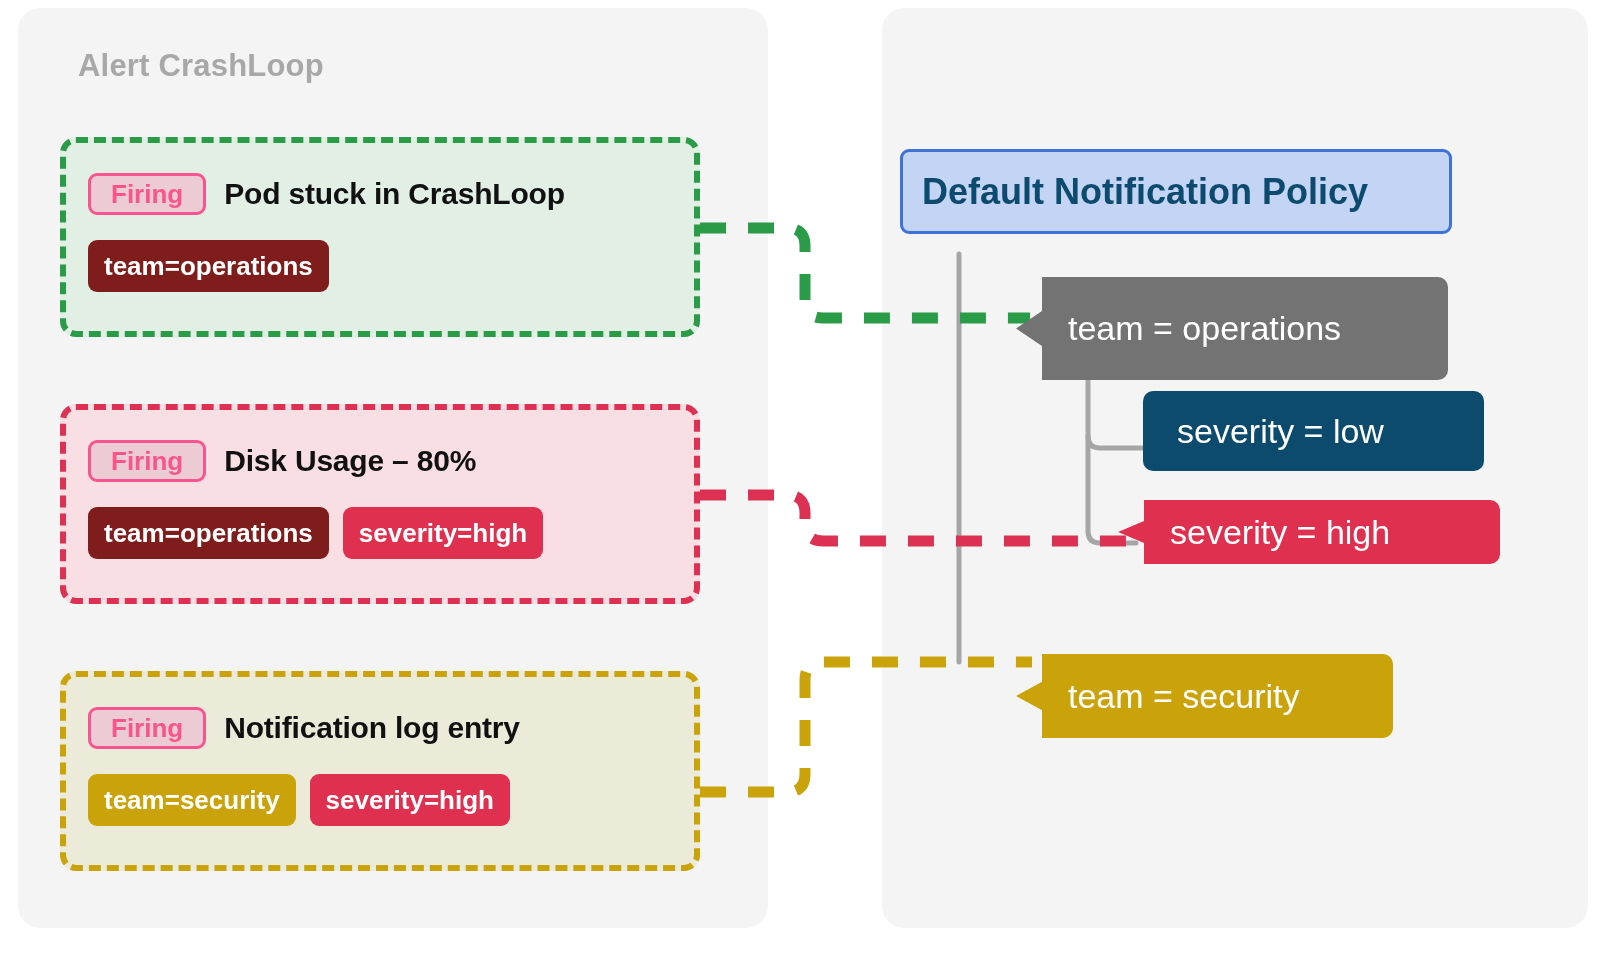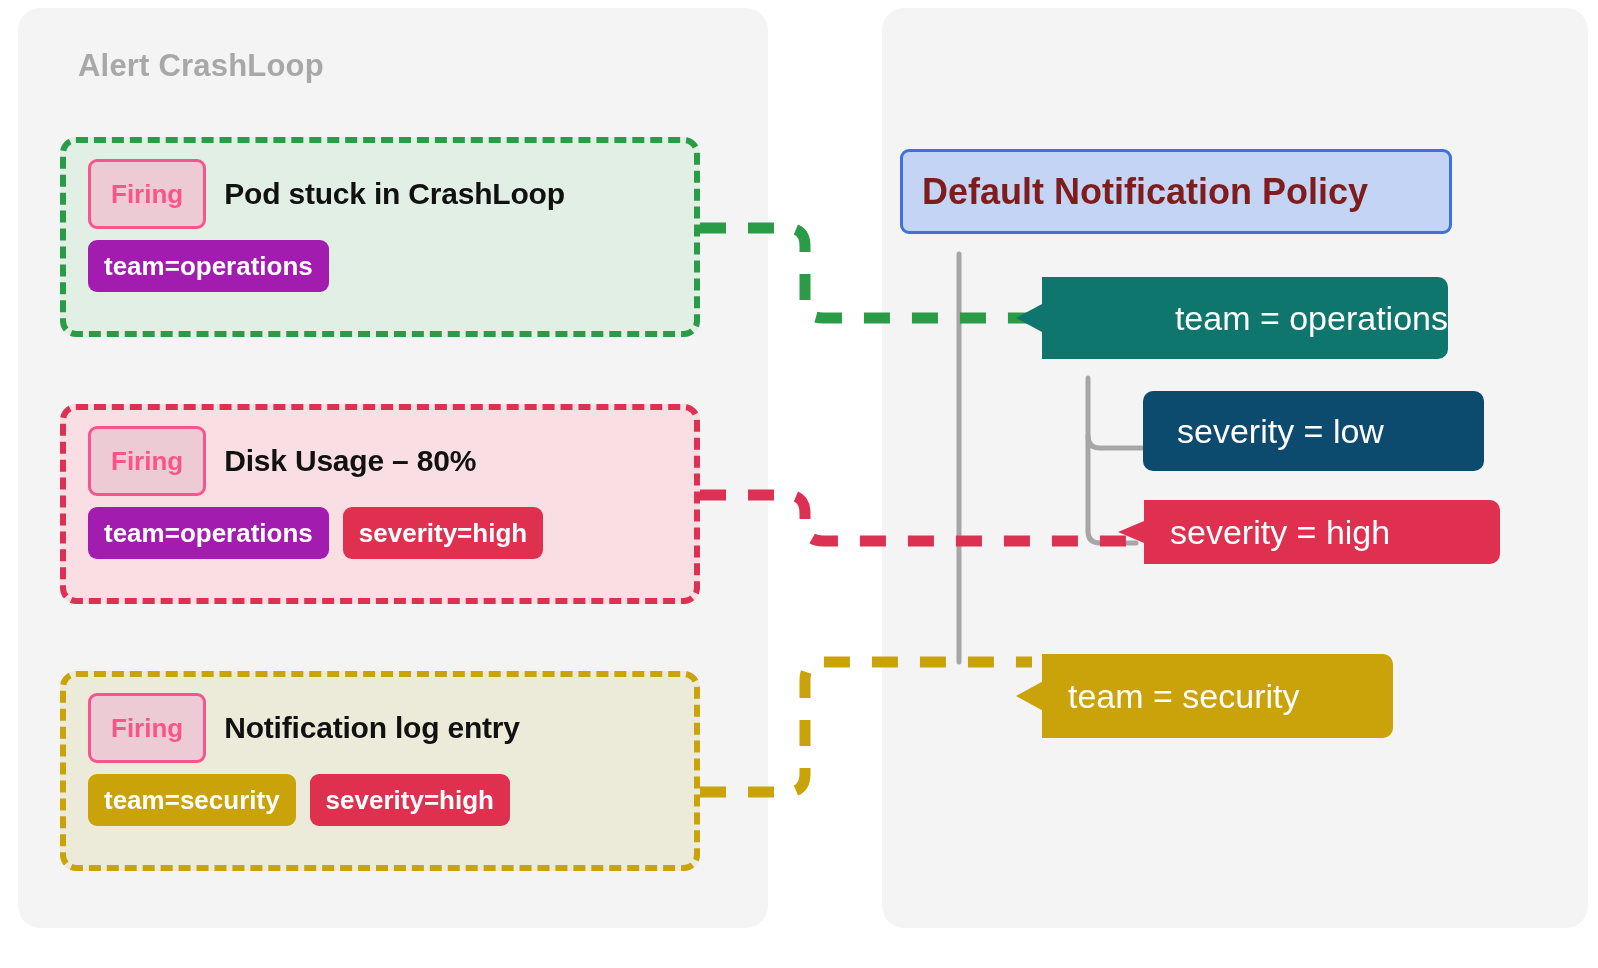--- a/index.html
+++ b/index.html
@@ -40,21 +40,21 @@
     border-color:#2a9c48;background:#e2efe4;}
   #alert-card-1{left:60px;top:404px;width:640px;height:200px;
     border-color:#dd3153;background:#f9dfe3;}
   #alert-card-2{left:60px;top:671px;width:640px;height:200px;
     border-color:#c9a309;background:#ecead9;}
 
   .card-head{display:flex;align-items:center;gap:18px;height:62px;}
   .firing-badge{
     display:inline-flex;align-items:center;justify-content:center;
     box-sizing:border-box;
-    height:70px;padding:0 20px;
+    height:42px;padding:0 20px;
     border:3px solid #f65590;
     border-radius:9px;
     background:#edcbd5;
     color:#f9548c;
     font-size:26px;font-weight:700;
     white-space:nowrap;
   }
   .card-title{
     color:#111111;
     font-size:30px;font-weight:700;
@@ -63,57 +63,57 @@
   }
   .card-tags{display:flex;gap:14px;margin-top:15px;}
   .tag{
     display:inline-flex;align-items:center;
     height:52px;padding:0 16px;
     border-radius:9px;
     color:#ffffff;
     font-size:26px;font-weight:700;
     white-space:nowrap;
   }
-  .tag-green{background:#a21caf;}
+  .tag-green{background:#7f1d1d;}
   .tag-red{background:#e0304f;}
   .tag-yellow{background:#c9a309;}
 
   
   #policy-root{
     position:absolute;
     left:900px;top:149px;width:552px;height:85px;
     box-sizing:border-box;
     background:#c3d4f5;
     border:3px solid #3e72d6;
     border-radius:9px;
     display:flex;align-items:center;
     padding-left:19px;
   }
   #policy-root .root-label{
-    color:#7f1d1d;
+    color:#0c4a6e;
     font-size:36px;font-weight:700;
     white-space:nowrap;
   }
 
   
   .route{
     position:absolute;
     display:flex;align-items:center;
     color:#ffffff;
     font-size:34px;
     white-space:nowrap;
     box-sizing:border-box;
     border-radius:10px;
   }
   .route.has-arrow{
     padding-left:52px;
     clip-path:polygon(0 50%, 26px 33%, 26px 0, 100% 0, 100% 100%, 26px 100%, 26px 67%);
   }
   .route.no-arrow{padding-left:34px;}
-  #route-0{left:1016px;top:277px;width:432px;height:82px;background:#0f766e;justify-content:flex-end;}
+  #route-0{left:1016px;top:277px;width:432px;height:103px;background:#737373;}
   #route-1{left:1143px;top:391px;width:341px;height:80px;background:#0c4a6e;}
   #route-2{left:1118px;top:500px;width:382px;height:64px;background:#e0304f;}
   #route-3{left:1016px;top:654px;width:377px;height:84px;background:#c9a309;}
 
   
   #wiring{position:absolute;left:0;top:0;width:1598px;height:968px;
     pointer-events:none;}
 </style>
 </head>
 <body>

